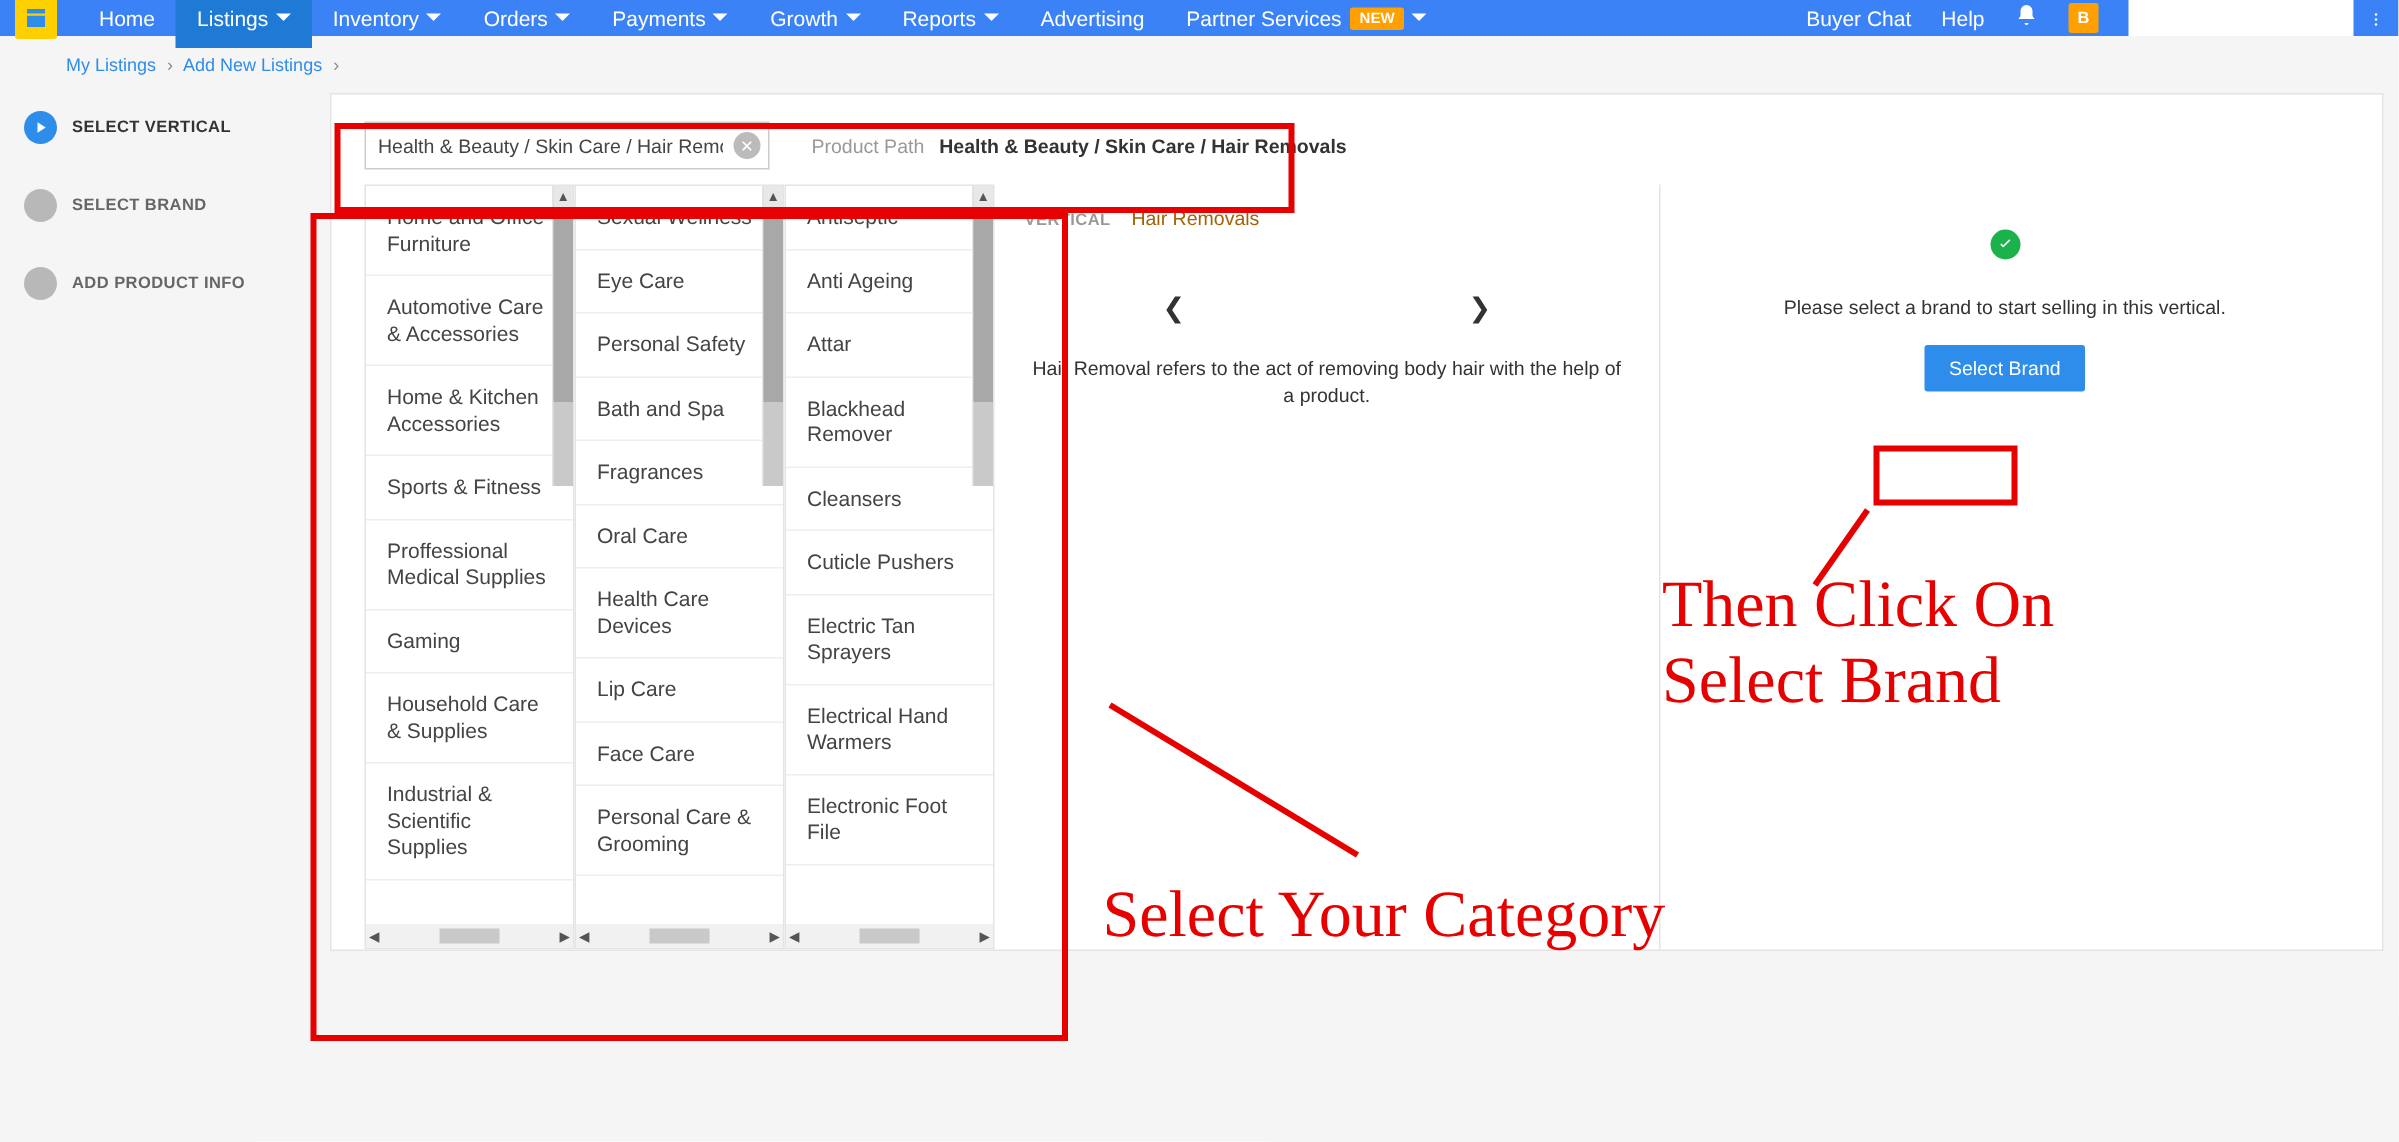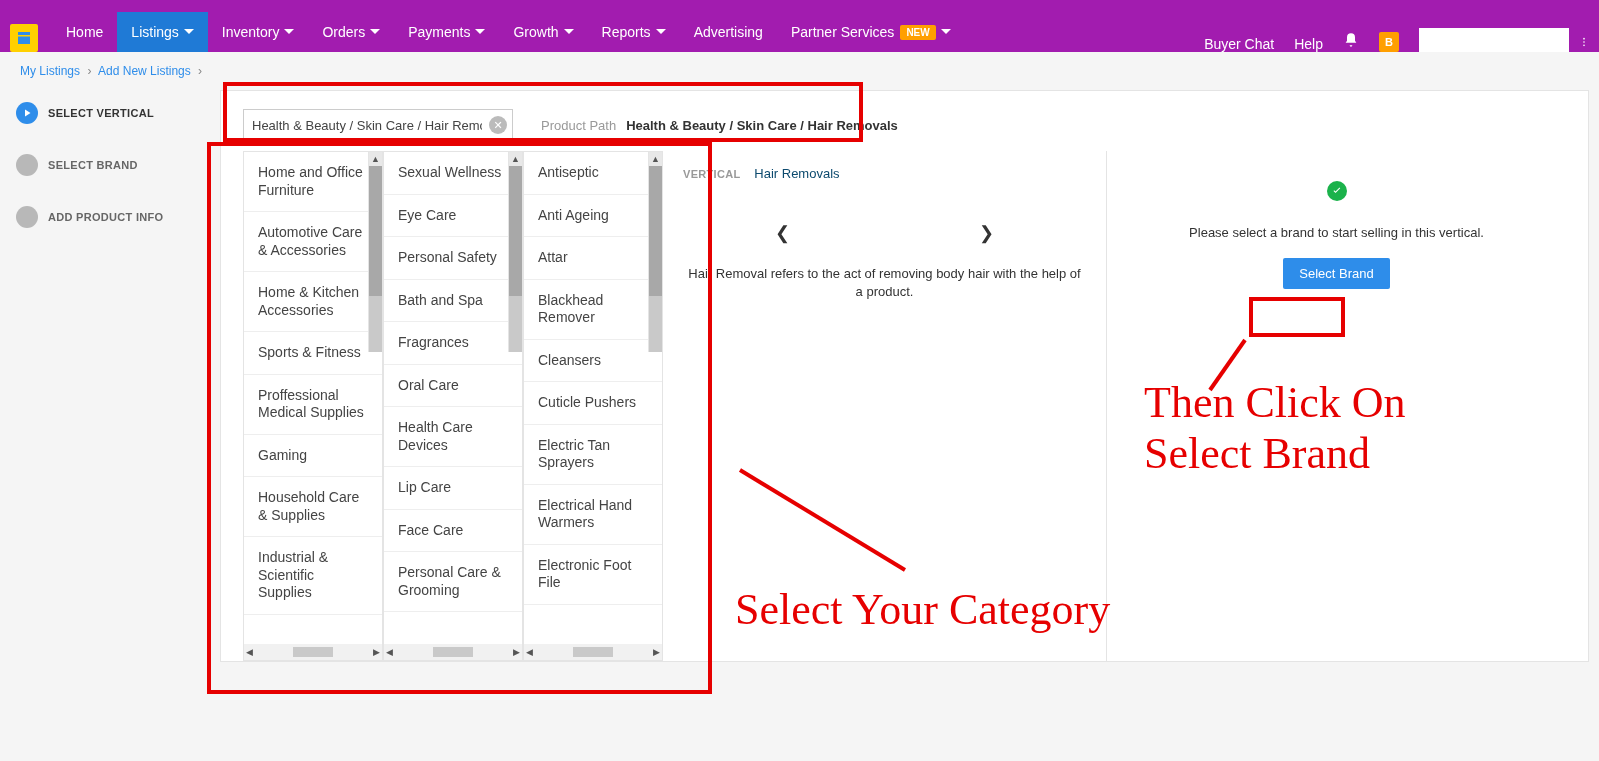--- a/index.html
+++ b/index.html
@@ -1,34 +1,34 @@
 <!DOCTYPE html>
 <html><head>
 <meta charset="utf-8">
 <style>
   * { margin: 0; padding: 0; box-sizing: border-box; }
   body { font-family: Arial, Helvetica, sans-serif; font-size: 14px; color: #333; background: #f5f5f5; overflow: hidden; width: 1599px; height: 761px; position: relative; }
 
   
-  .topnav { background: #a21caf; height: 52px; display: flex; align-items: flex-end; padding: 0 10px; color: #fff; }
+  .topnav { background: #3b82f6; height: 24px; display: flex; align-items: center; padding: 0 10px; color: #fff; }
   .topnav .logo { width: 28px; height: 28px; background: #ffd000; border-radius: 2px; display: flex; align-items: center; justify-content: center; margin-right: 14px; }
   .topnav .logo svg { width: 18px; height: 18px; }
   .navitem { padding: 0 14px; height: 40px; display: flex; align-items: center; cursor: pointer; font-size: 14px; }
   .navitem.active { background: #1f7ad6; }
   .navitem .caret { margin-left: 5px; }
   .new-badge { background: #ff9f00; color: #fff; font-size: 10px; font-weight: bold; padding: 2px 6px; border-radius: 2px; margin-left: 6px; }
   .topnav .spacer { flex: 1; }
   .topnav .rightitem { padding: 0 10px; cursor: pointer; }
   .topnav .bell { font-size: 16px; }
   .topnav .avatar-badge { width: 20px; height: 20px; background: #ff9f00; border-radius: 2px; display: inline-flex; align-items: center; justify-content: center; font-size: 11px; font-weight: bold; }
   .topnav .searchbox { width: 150px; height: 24px; background: #fff; margin-left: 10px; border: none; padding: 0 6px; }
   .topnav .kebab { padding-left: 10px; font-size: 18px; }
 
   
-  .pagehead { padding: 12px 20px 6px; background: #fff0; }
+  .pagehead { padding: 12px 44px 6px; background: #fff0; }
   .crumbs { font-size: 12px; color: #2e8dea; }
   .crumbs .sep { color: #888; margin: 0 4px; }
   .pagetitle { font-size: 26px; color: #333; margin-top: 2px; font-weight: 400; }
 
   .workarea { display: flex; padding: 0 10px 0 0; }
 
   
   .steps { width: 220px; padding: 18px 0 0 16px; }
   .step { display: flex; align-items: center; margin-bottom: 30px; }
   .step .bullet { width: 22px; height: 22px; border-radius: 50%; background: #b8b8b8; margin-right: 10px; flex-shrink: 0; display:flex;align-items:center;justify-content:center;color:#fff;}
@@ -54,21 +54,21 @@
   .col .item.selected { background: #d7eaff; }
   .col .sb-v { position: absolute; right: 0; top: 0; width: 14px; height: 200px; background: #c9c9c9; border-left: 1px solid #e4e4e4; }
   .col .sb-v .uparr, .col .sb-v .dnarr { height: 14px; display:flex;align-items:center;justify-content:center;font-size:9px;color:#555;background:#e8e8e8;}
   .col .foot { height: 16px; background: #f1f1f1; display: flex; align-items: center; justify-content: space-between; padding: 0 2px; font-size: 9px; color: #555; }
   .col .foot .thumb-h { height: 10px; background: #c9c9c9; width: 40px; margin:0 auto;}
   .col .sb-v .thumb-v{background:#a8a8a8;height:130px;width:100%;}
 
   .rightarea { flex: 1; display: flex; }
   .detailcol { flex: 1; padding: 14px 20px 0; }
   .detailcol .vertlabel { font-size: 11px; color: #999; letter-spacing: .3px; font-weight:bold;}
-  .detailcol .vertval { font-size: 13px; color: #0c4a6e; margin-left: 10px; }
+  .detailcol .vertval { font-size: 13px; color: #a16207; margin-left: 10px; }
   .carousel { display: flex; align-items: center; justify-content: center; margin: 40px 0 20px; }
   .carousel .arrow { width: 24px; height: 24px; display:flex;align-items:center;justify-content:center; cursor:pointer; font-size:18px;color:#333; }
   .carousel .spacer2{width:180px;}
   .detailcol .desc { font-size: 13px; color: #333; text-align: center; line-height:1.4; }
 
   .brandcol { width: 460px; border-left: 1px solid #e4e4e4; padding: 30px 4px; text-align: center; }
   .brandcol .check { width: 20px; height: 20px; border-radius: 50%; background: #1bb24b; display: inline-flex; align-items:center;justify-content:center; color:#fff; margin-bottom: 24px; }
   .brandcol .check svg{width:12px;height:12px;}
   .brandcol .msg { font-size: 13px; color: #333; margin-bottom: 18px; }
   .brandcol .btn { display: inline-block; background: #2e8dea; color: #fff; border: none; padding: 8px 16px; font-size: 13px; border-radius: 2px; cursor: pointer; }
@@ -303,16 +303,16 @@
 <div class="anno" style="left:1249px; top:297px; width:96px; height:40px;"></div>
 
 <svg class="anno-line" style="left:710px; top:460px;" width="210" height="130">
     <line x1="30" y1="10" x2="195" y2="110" stroke="#e60000" stroke-width="4"></line>
   </svg>
 <svg class="anno-line" style="left:1200px; top:335px;" width="60" height="60">
     <line x1="45" y1="5" x2="10" y2="55" stroke="#e60000" stroke-width="4"></line>
   </svg>
 
 <div class="anno-text" style="left:735px; top:585px;">Select Your Category</div>
-<div class="anno-text" style="left:1144px; top:378px;">
+<div class="anno-text" style="left:1108px; top:378px;">
   <span>Then Click On</span><br>
   <span>Select Brand</span>
 </div>
 
 </body></html>

